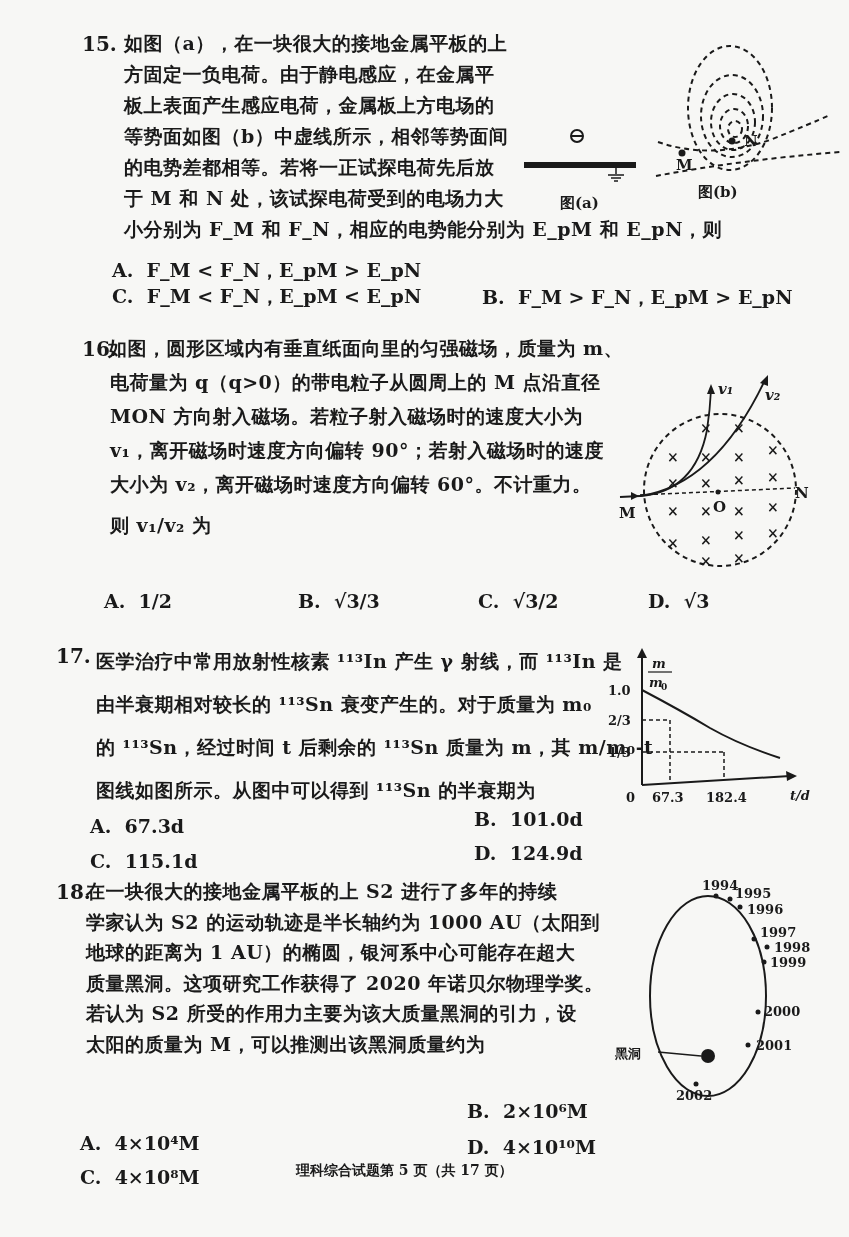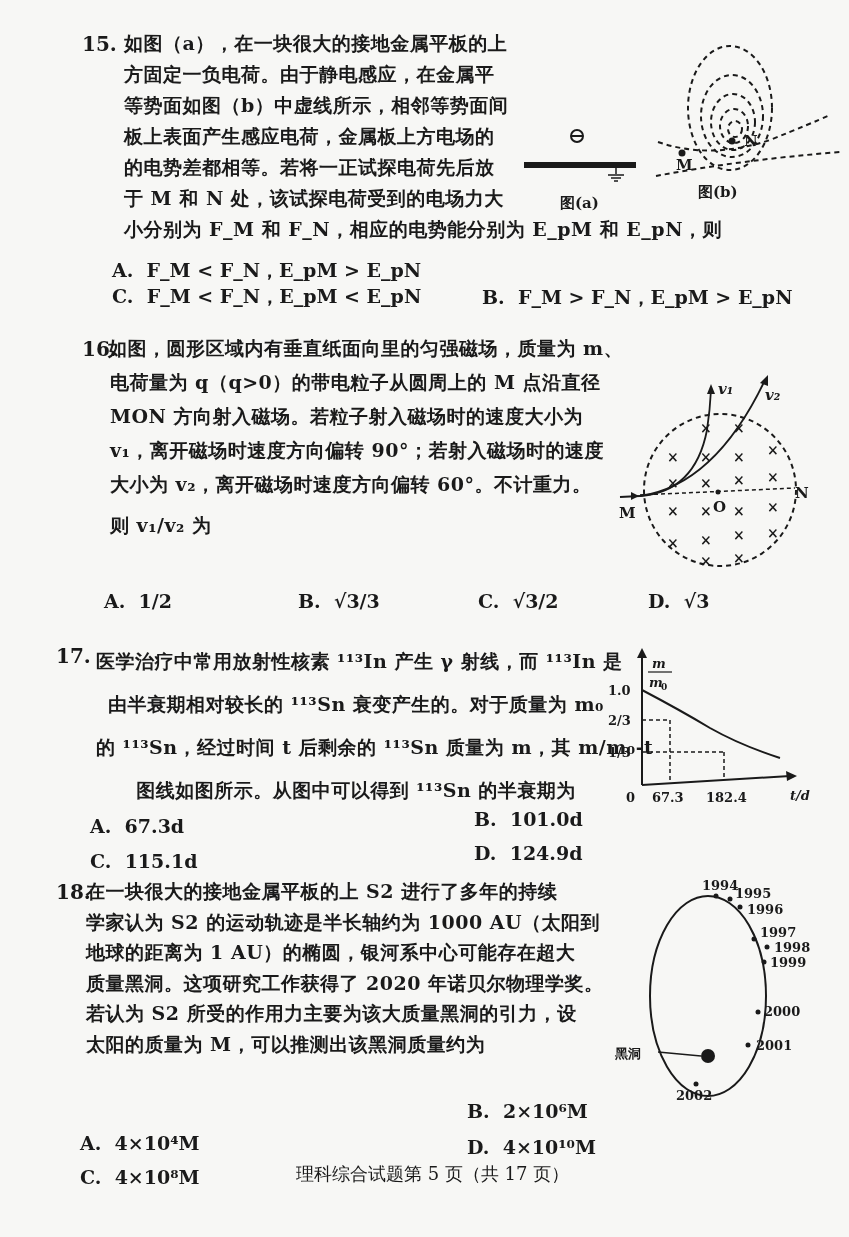--- a/index.html
+++ b/index.html
@@ -9,34 +9,34 @@
     font-family: "DejaVu Serif", "Liberation Serif", serif;
     color: #1a1a1a;
     position: relative;
   }
   .page { position: absolute; left: 0; top: 0; width: 672px; height: 1237px; }
   .q { position: absolute; font-size: 19px; line-height: 31px; font-weight: bold; letter-spacing: 0.5px; }
   .qnum { position: absolute; font-weight: bold; font-size: 20px; }
   .line { white-space: nowrap; }
   .opt { position: absolute; font-size: 19px; font-weight: bold; white-space: nowrap; }
   .fig { position: absolute; }
-  .footer { position: absolute; left: 296px; top: 1162px; font-size: 18px; font-weight: normal; }
+  .footer { position: absolute; left: 296px; top: 1162px; font-size: 14px; font-weight: bold; }
   svg text { font-family: "DejaVu Serif", "Liberation Serif", serif; font-weight: bold; fill: #1a1a1a; }
 </style>
 </head>
 <body>
 
 <div class="page">
 
   <div class="qnum" style="left:82px;top:32px;">15.</div>
   <div class="q" style="left:124px;top:28px;width:390px;">
     <div class="line">如图（a），在一块很大的接地金属平板的上</div>
     <div class="line">方固定一负电荷。由于静电感应，在金属平</div>
+    <div class="line">板上表面产生感应电荷，金属板上方电场的</div>
     <div class="line">等势面如图（b）中虚线所示，相邻等势面间</div>
-    <div class="line">板上表面产生感应电荷，金属板上方电场的</div>
     <div class="line">的电势差都相等。若将一正试探电荷先后放</div>
     <div class="line">于 M 和 N 处，该试探电荷受到的电场力大</div>
     <div class="line">小分别为 F_M 和 F_N，相应的电势能分别为 E_pM 和 E_pN，则</div>
   </div>
   <div class="opt" style="left:112px;top:258px;">A.&nbsp; <span>F_M &lt; F_N，E_pM &gt; E_pN</span></div>
   <div class="opt" style="left:482px;top:285px;">B.&nbsp; <span>F_M &gt; F_N，E_pM &gt; E_pN</span></div>
   <div class="opt" style="left:112px;top:284px;">C.&nbsp; <span>F_M &lt; F_N，E_pM &lt; E_pN</span></div>
 
   <svg class="fig" style="left:520px;top:120px;" width="130" height="95">
     <circle cx="57" cy="16" r="6" fill="none" stroke="#1a1a1a" stroke-width="2"></circle>
@@ -113,21 +113,21 @@
         <text x="118" y="193">×</text>
     </g>
     <text x="103" y="24" font-size="15" font-style="italic">v₁</text>
     <text x="150" y="30" font-size="15" font-style="italic">v₂</text>
     <text x="4" y="148" font-size="15">M</text>
     <text x="98" y="142" font-size="15">O</text>
     <text x="180" y="128" font-size="15">N</text>
   </svg>
 
   <div class="qnum" style="left:56px;top:644px;">17.</div>
-  <div class="q" style="left:96px;top:640px;width:520px;line-height:43px;text-align:center;">
+  <div class="q" style="left:96px;top:640px;width:520px;line-height:43px;">
     <div class="line">医学治疗中常用放射性核素 ¹¹³In 产生 γ 射线，而 ¹¹³In 是</div>
     <div class="line">由半衰期相对较长的 ¹¹³Sn 衰变产生的。对于质量为 m₀</div>
     <div class="line">的 ¹¹³Sn，经过时间 t 后剩余的 ¹¹³Sn 质量为 m，其 m/m₀-t</div>
     <div class="line">图线如图所示。从图中可以得到 ¹¹³Sn 的半衰期为</div>
   </div>
   <div class="opt" style="left:90px;top:815px;">A.&nbsp; <span>67.3d</span></div>
   <div class="opt" style="left:474px;top:808px;">B.&nbsp; <span>101.0d</span></div>
   <div class="opt" style="left:90px;top:850px;">C.&nbsp; <span>115.1d</span></div>
   <div class="opt" style="left:474px;top:842px;">D.&nbsp; <span>124.9d</span></div>
 

